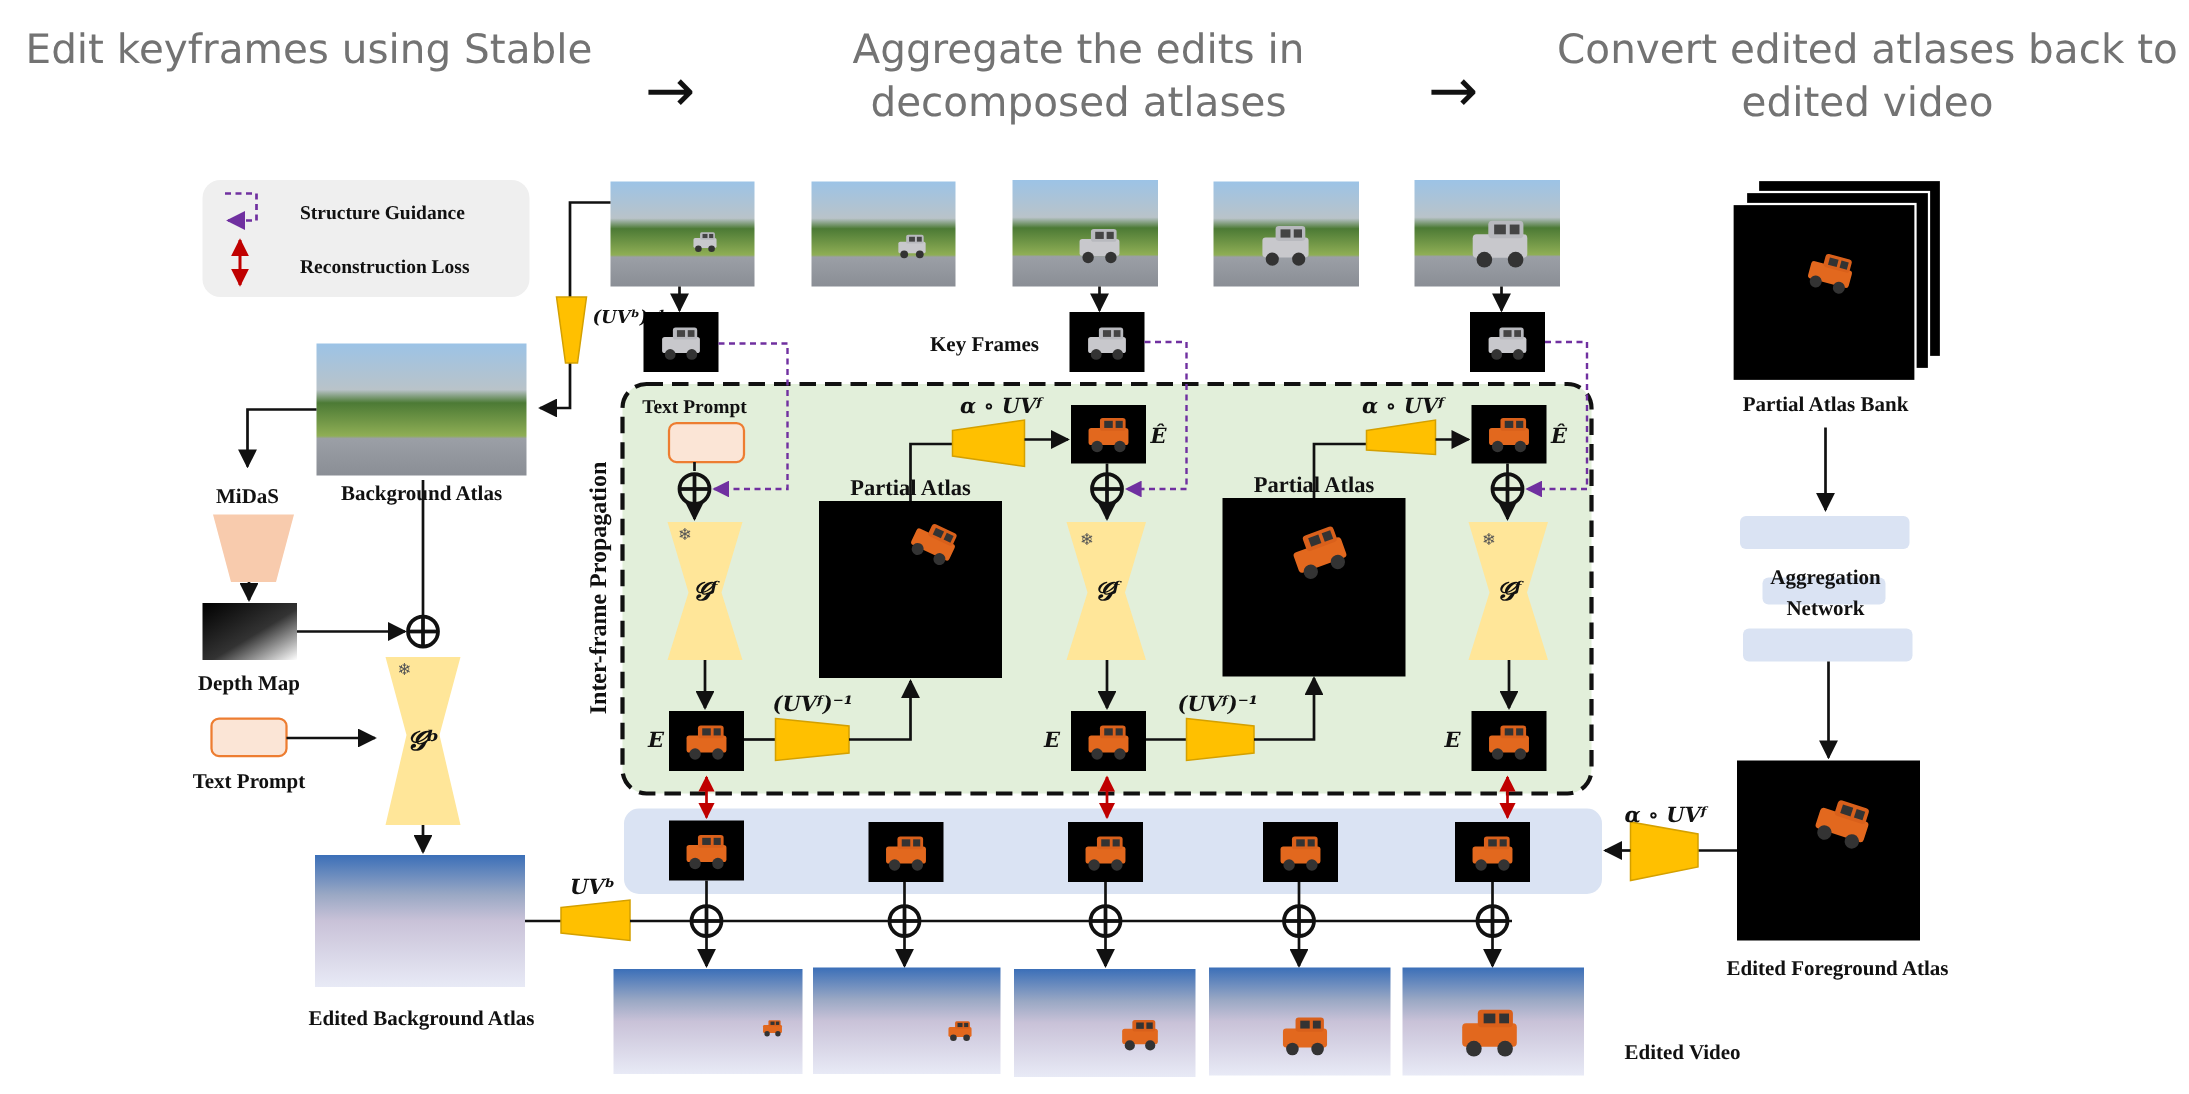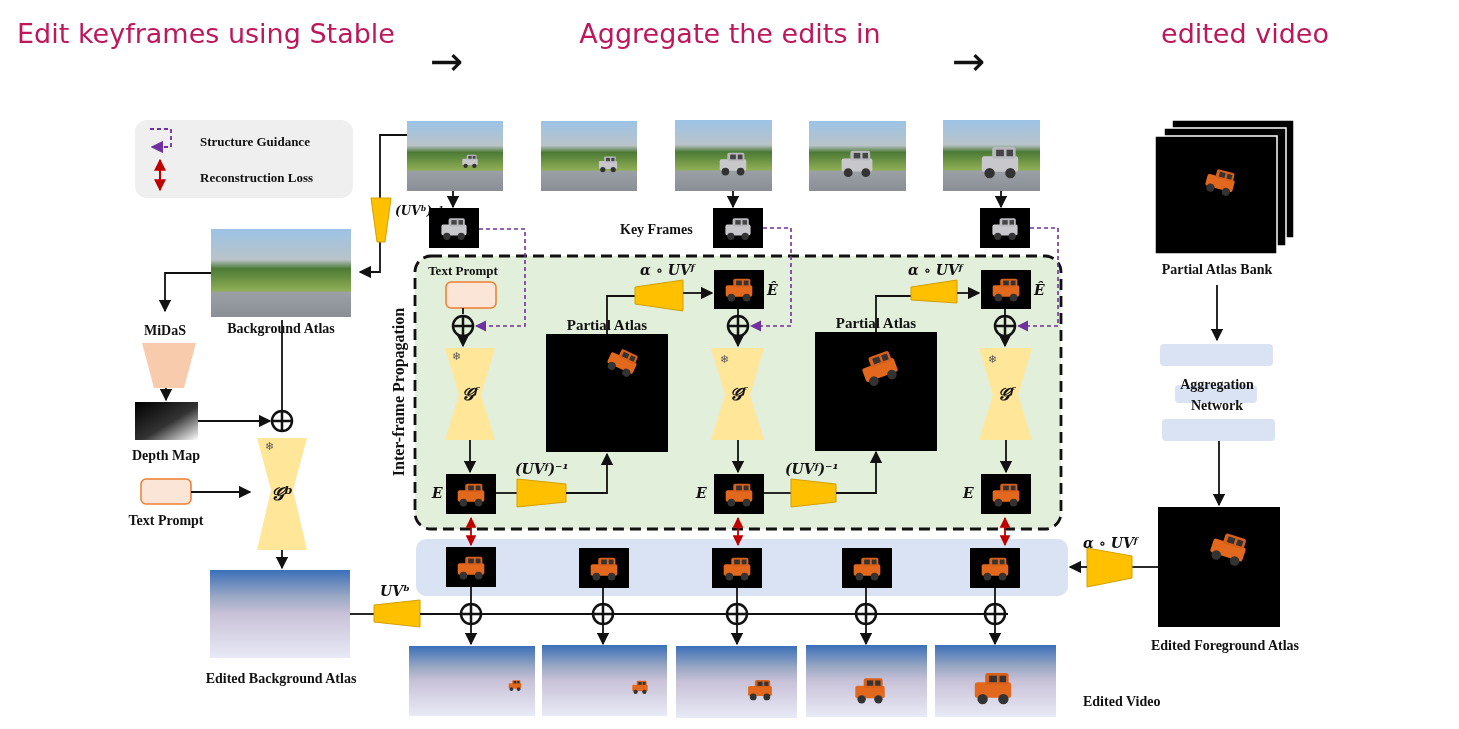--- a/index.html
+++ b/index.html
@@ -1,34 +1,36 @@
 <!DOCTYPE html>
 <html><head>
 <meta charset="utf-8">
 <style>
   html, body { margin:0; padding:0; background:#ffffff; }
   body { width:1459px; height:729px; position:relative; overflow:hidden; font-family:"Liberation Serif", serif; }
-  .stage-title { position:absolute; top:16px; font-family:"DejaVu Sans", sans-serif; font-size:27px; line-height:35px; color:#be185d; text-align:center; }
+  .stage-title { position:absolute; top:16px; font-family:"DejaVu Sans", sans-serif; font-size:27px; line-height:35px; color:#737373; text-align:center; }
   .stage-arrow { position:absolute; top:38px; font-family:"DejaVu Sans", sans-serif; font-size:40px; color:#111; }
   svg#diagram { position:absolute; left:0; top:0; }
   .lbl { font-family:"Liberation Serif", serif; font-weight:bold; fill:#111; }
   .math { font-family:"DejaVu Serif", serif; font-style:italic; font-weight:bold; fill:#111; }
 </style>
 </head>
 <body>
 
 <div class="stage-title" style="left:16px;width:380px;">
   <div>Edit keyframes using Stable</div>
 </div>
 <div class="stage-arrow" style="left:430px;">→</div>
-<div class="stage-title" style="left:540px;width:380px;">
+<div class="stage-title" style="left:529px;width:380px;">
   <div>Aggregate the edits in</div>
+  <div>decomposed atlases</div>
 </div>
 <div class="stage-arrow" style="left:952px;">→</div>
 <div class="stage-title" style="left:1030px;width:430px;">
+  <div>Convert edited atlases back to</div>
   <div>edited video</div>
 </div>
 
 <svg id="diagram" width="1459" height="729" viewBox="0 0 1459 729" xmlns="http://www.w3.org/2000/svg">
   <defs>
     <marker id="ah" viewBox="0 0 10 10" refX="9" refY="5" markerWidth="7" markerHeight="7" orient="auto-start-reverse">
       <path d="M0,0 L10,5 L0,10 z" fill="#111"></path>
     </marker>
     <marker id="ahp" viewBox="0 0 10 10" refX="9" refY="5" markerWidth="7" markerHeight="7" orient="auto-start-reverse">
       <path d="M0,0 L10,5 L0,10 z" fill="#7030a0"></path>

